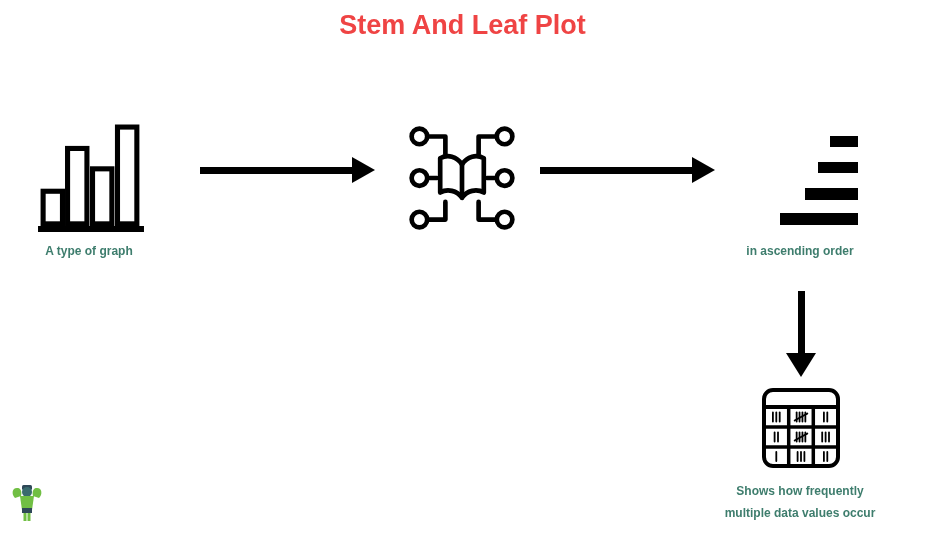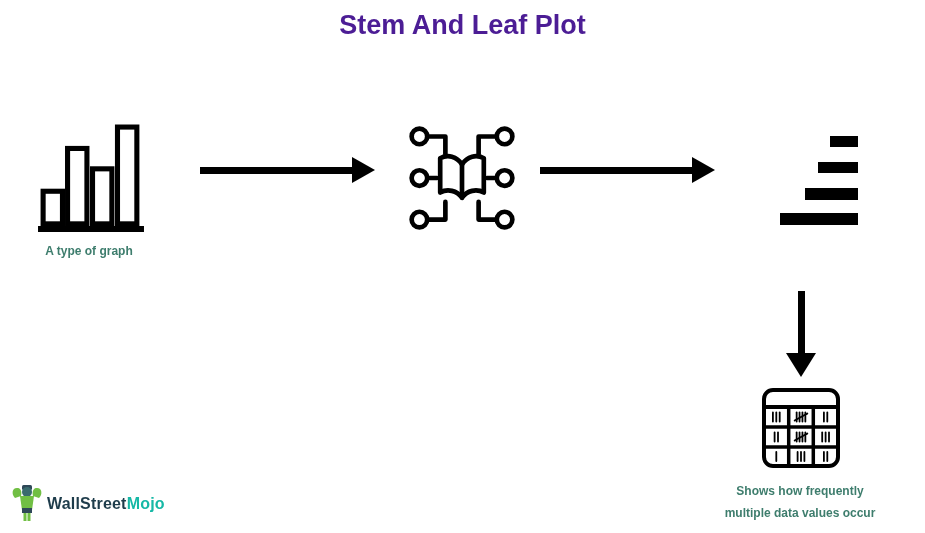--- a/index.html
+++ b/index.html
@@ -2,21 +2,21 @@
 <html><head>
 <meta charset="utf-8">
 <style>
   html,body { margin:0; padding:0; }
   body {
     width:925px; height:533px; position:relative; background:#ffffff;
     font-family:"Liberation Sans", sans-serif; overflow:hidden;
   }
   .page-title {
     position:absolute; top:10px; left:0; width:925px; text-align:center;
-    font-size:27px; font-weight:bold; color:#4c1d95;
+    font-size:27px; font-weight:bold; color:#ef4444;
   }
   .icon { position:absolute; }
   .caption {
     position:absolute; text-align:center; font-weight:bold;
     font-size:12px; line-height:22px; color:var(--accent,#3E7D6D);
   }
   .h-arrow { position:absolute; display:flex; align-items:center; }
   .h-arrow .shaft { height:7px; width:152px; background:#000; }
   .h-arrow .head {
     width:0; height:0; border-top:13px solid transparent;
@@ -84,20 +84,21 @@
 
 <div class="icon" style="left:780px; top:136px;">
   <svg width="78" height="89" viewBox="0 0 78 89" fill="#000">
     <rect x="50" y="0" width="28" height="11"></rect>
     <rect x="38" y="26" width="40" height="11"></rect>
     <rect x="25" y="52" width="53" height="12"></rect>
     <rect x="0" y="77" width="78" height="12"></rect>
   </svg>
 </div>
 <div class="caption" style="left:680px; width:240px; top:240px;">
+  <div>in ascending order</div>
 </div>
 
 <div class="v-arrow" style="left:786px; top:291px;">
   <div class="shaft"></div>
     <div class="head"></div>
 </div>
 
 <div class="icon" style="left:762px; top:388px;">
   <svg id="tally-svg" width="78" height="80" viewBox="0 0 78 80" fill="none" stroke="#000">
     <rect x="2" y="2" width="74" height="76" rx="9" stroke-width="4"></rect>
@@ -147,16 +148,13 @@
       <path d="M5 14 C1 10 2 3 8 4 C11 4.6 12 8 11 12 Z" fill="var(--mascot-green,#71BF44)"></path>
       <path d="M29 14 C33 10 32 3 26 4 C23 4.6 22 8 23 12 Z" fill="var(--mascot-green,#71BF44)"></path>
       <rect x="12" y="1" width="10" height="5" rx="1.5" fill="var(--mascot-dark,#2F4858)"></rect>
       <circle cx="17" cy="8" r="5" fill="#3A6B6E"></circle>
       <path d="M10 12 L24 12 L22 26 L12 26 Z" fill="var(--mascot-green,#71BF44)"></path>
       <rect x="12" y="24" width="10" height="5" fill="var(--mascot-dark,#2F4858)"></rect>
       <rect x="13.5" y="29" width="3" height="8" fill="var(--mascot-green,#71BF44)"></rect>
       <rect x="17.5" y="29" width="3" height="8" fill="var(--mascot-green,#71BF44)"></rect>
     </svg>
   </span>
-  <span class="logo-text">
-    <span class="p1">WallStreet</span><span class="p2">Mojo</span>
-  </span>
 </div>
 
 </body></html>

